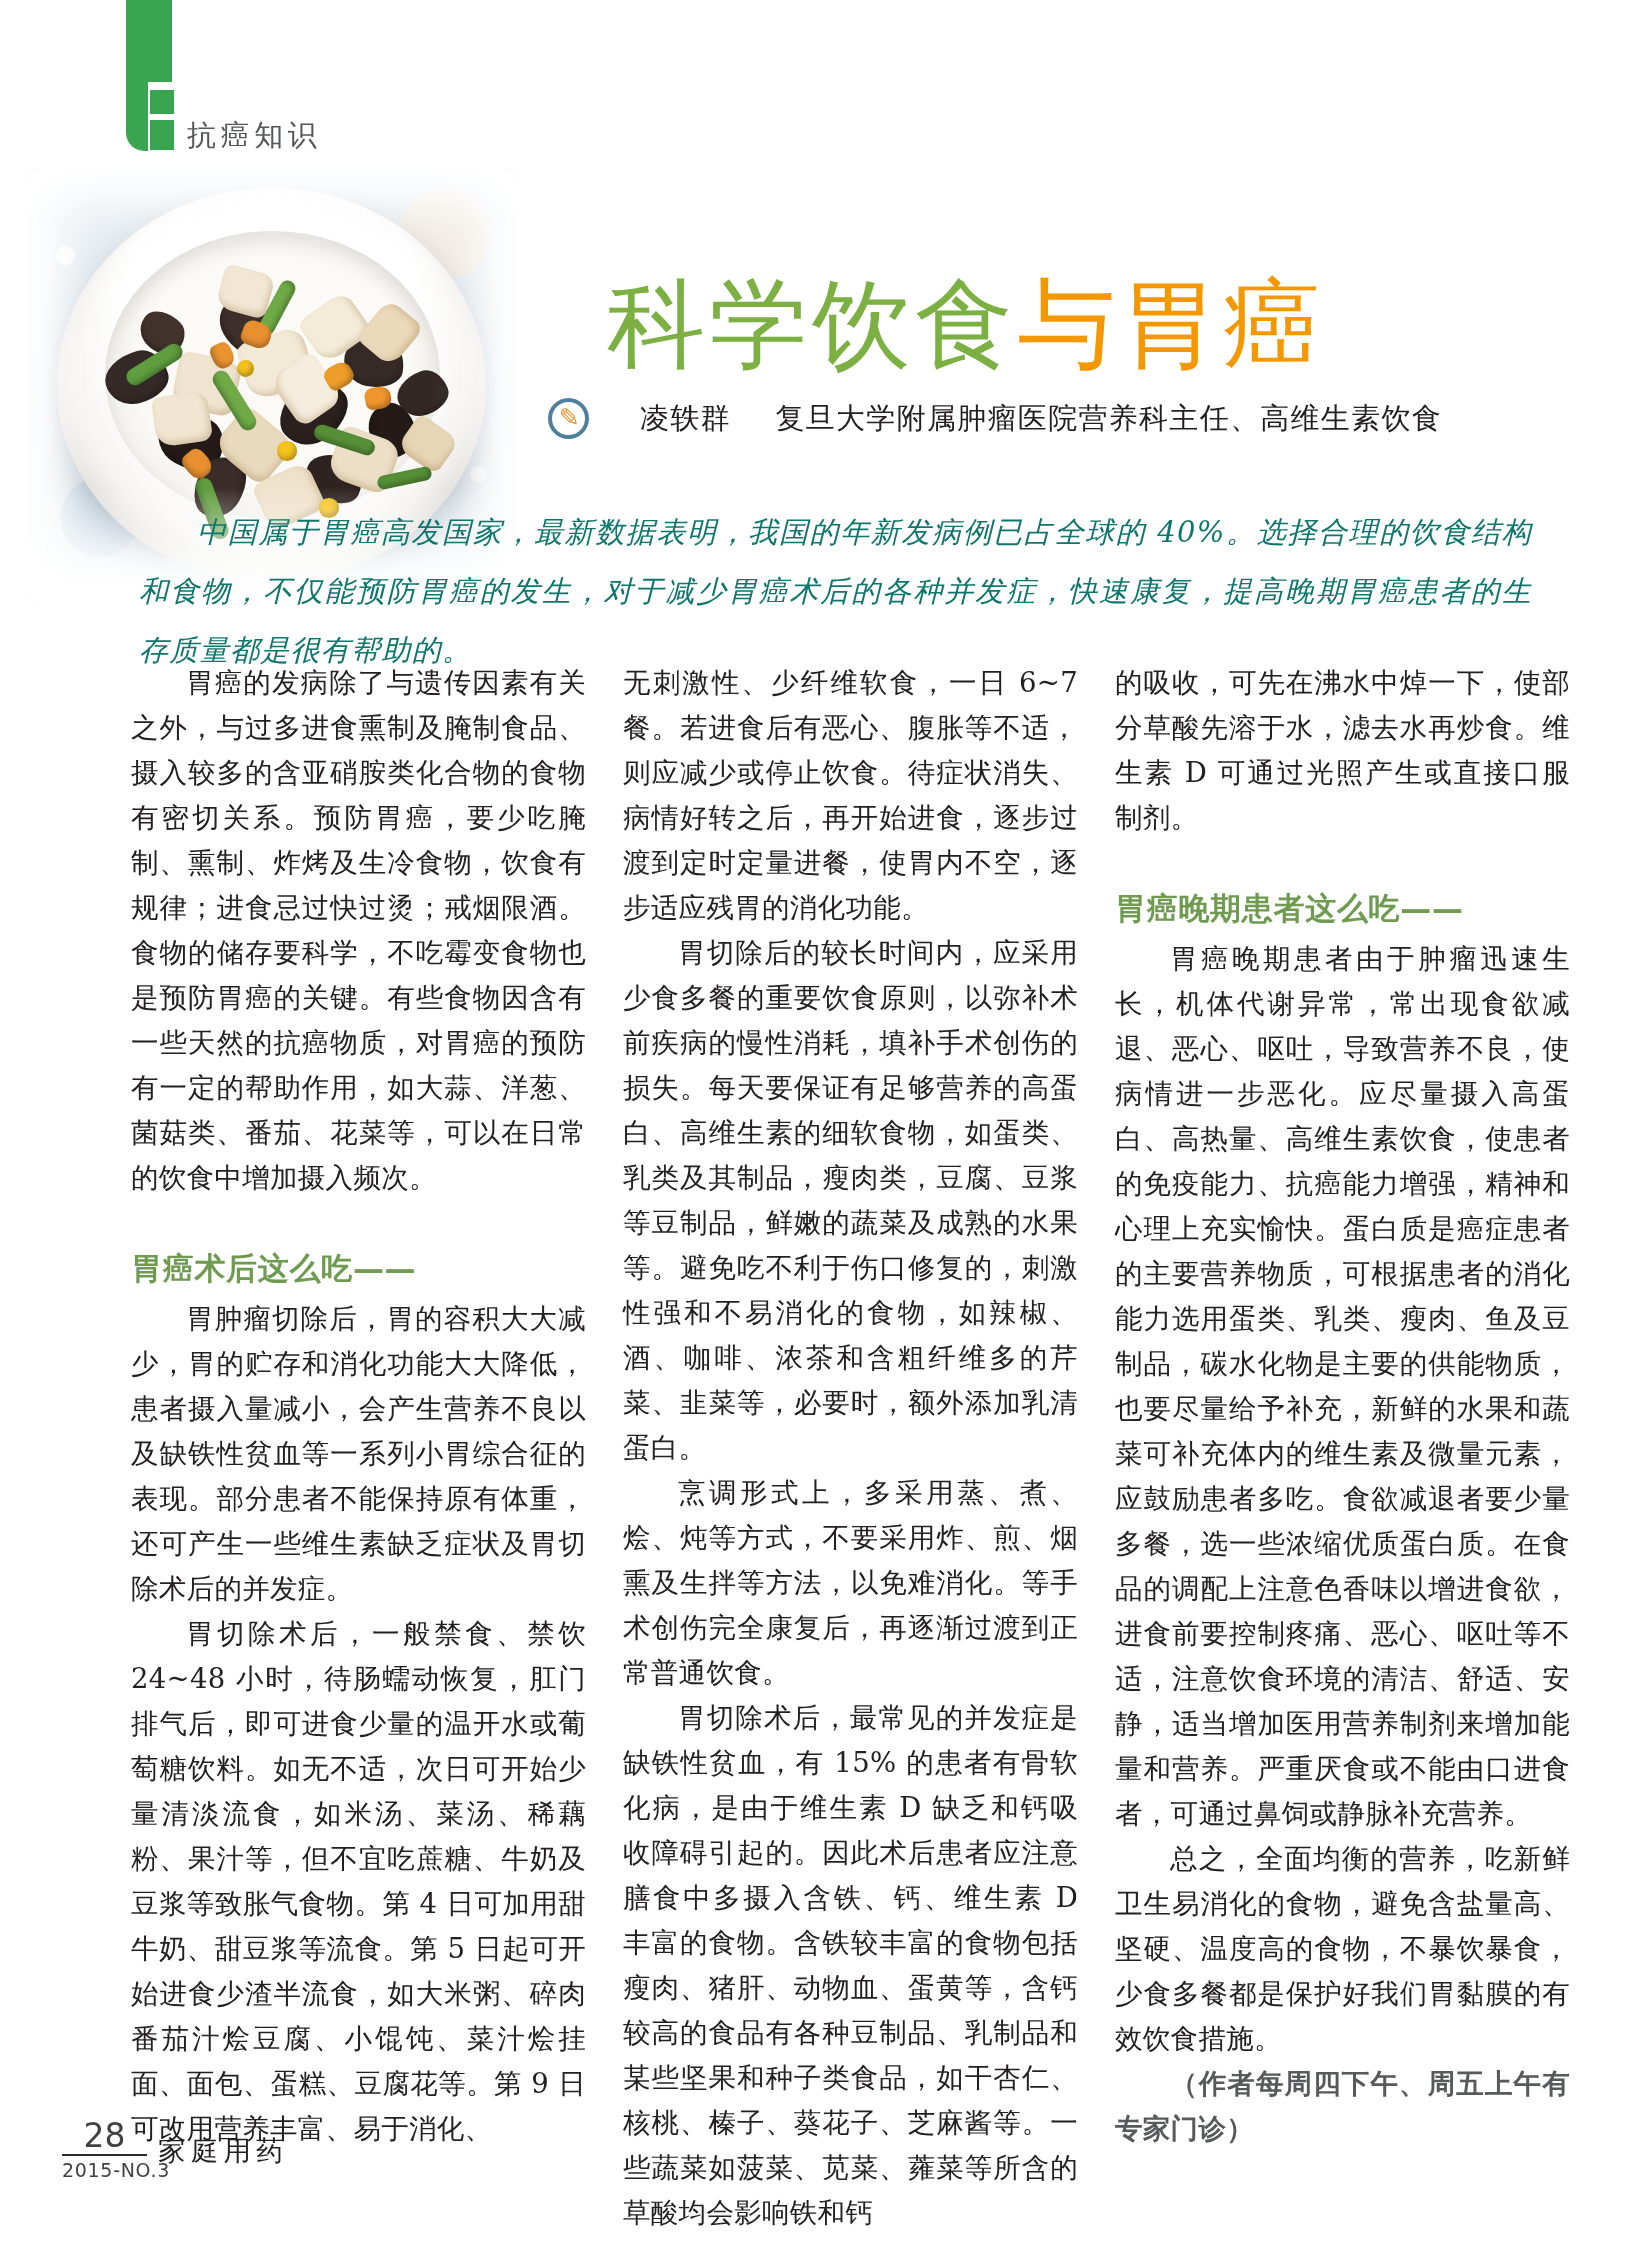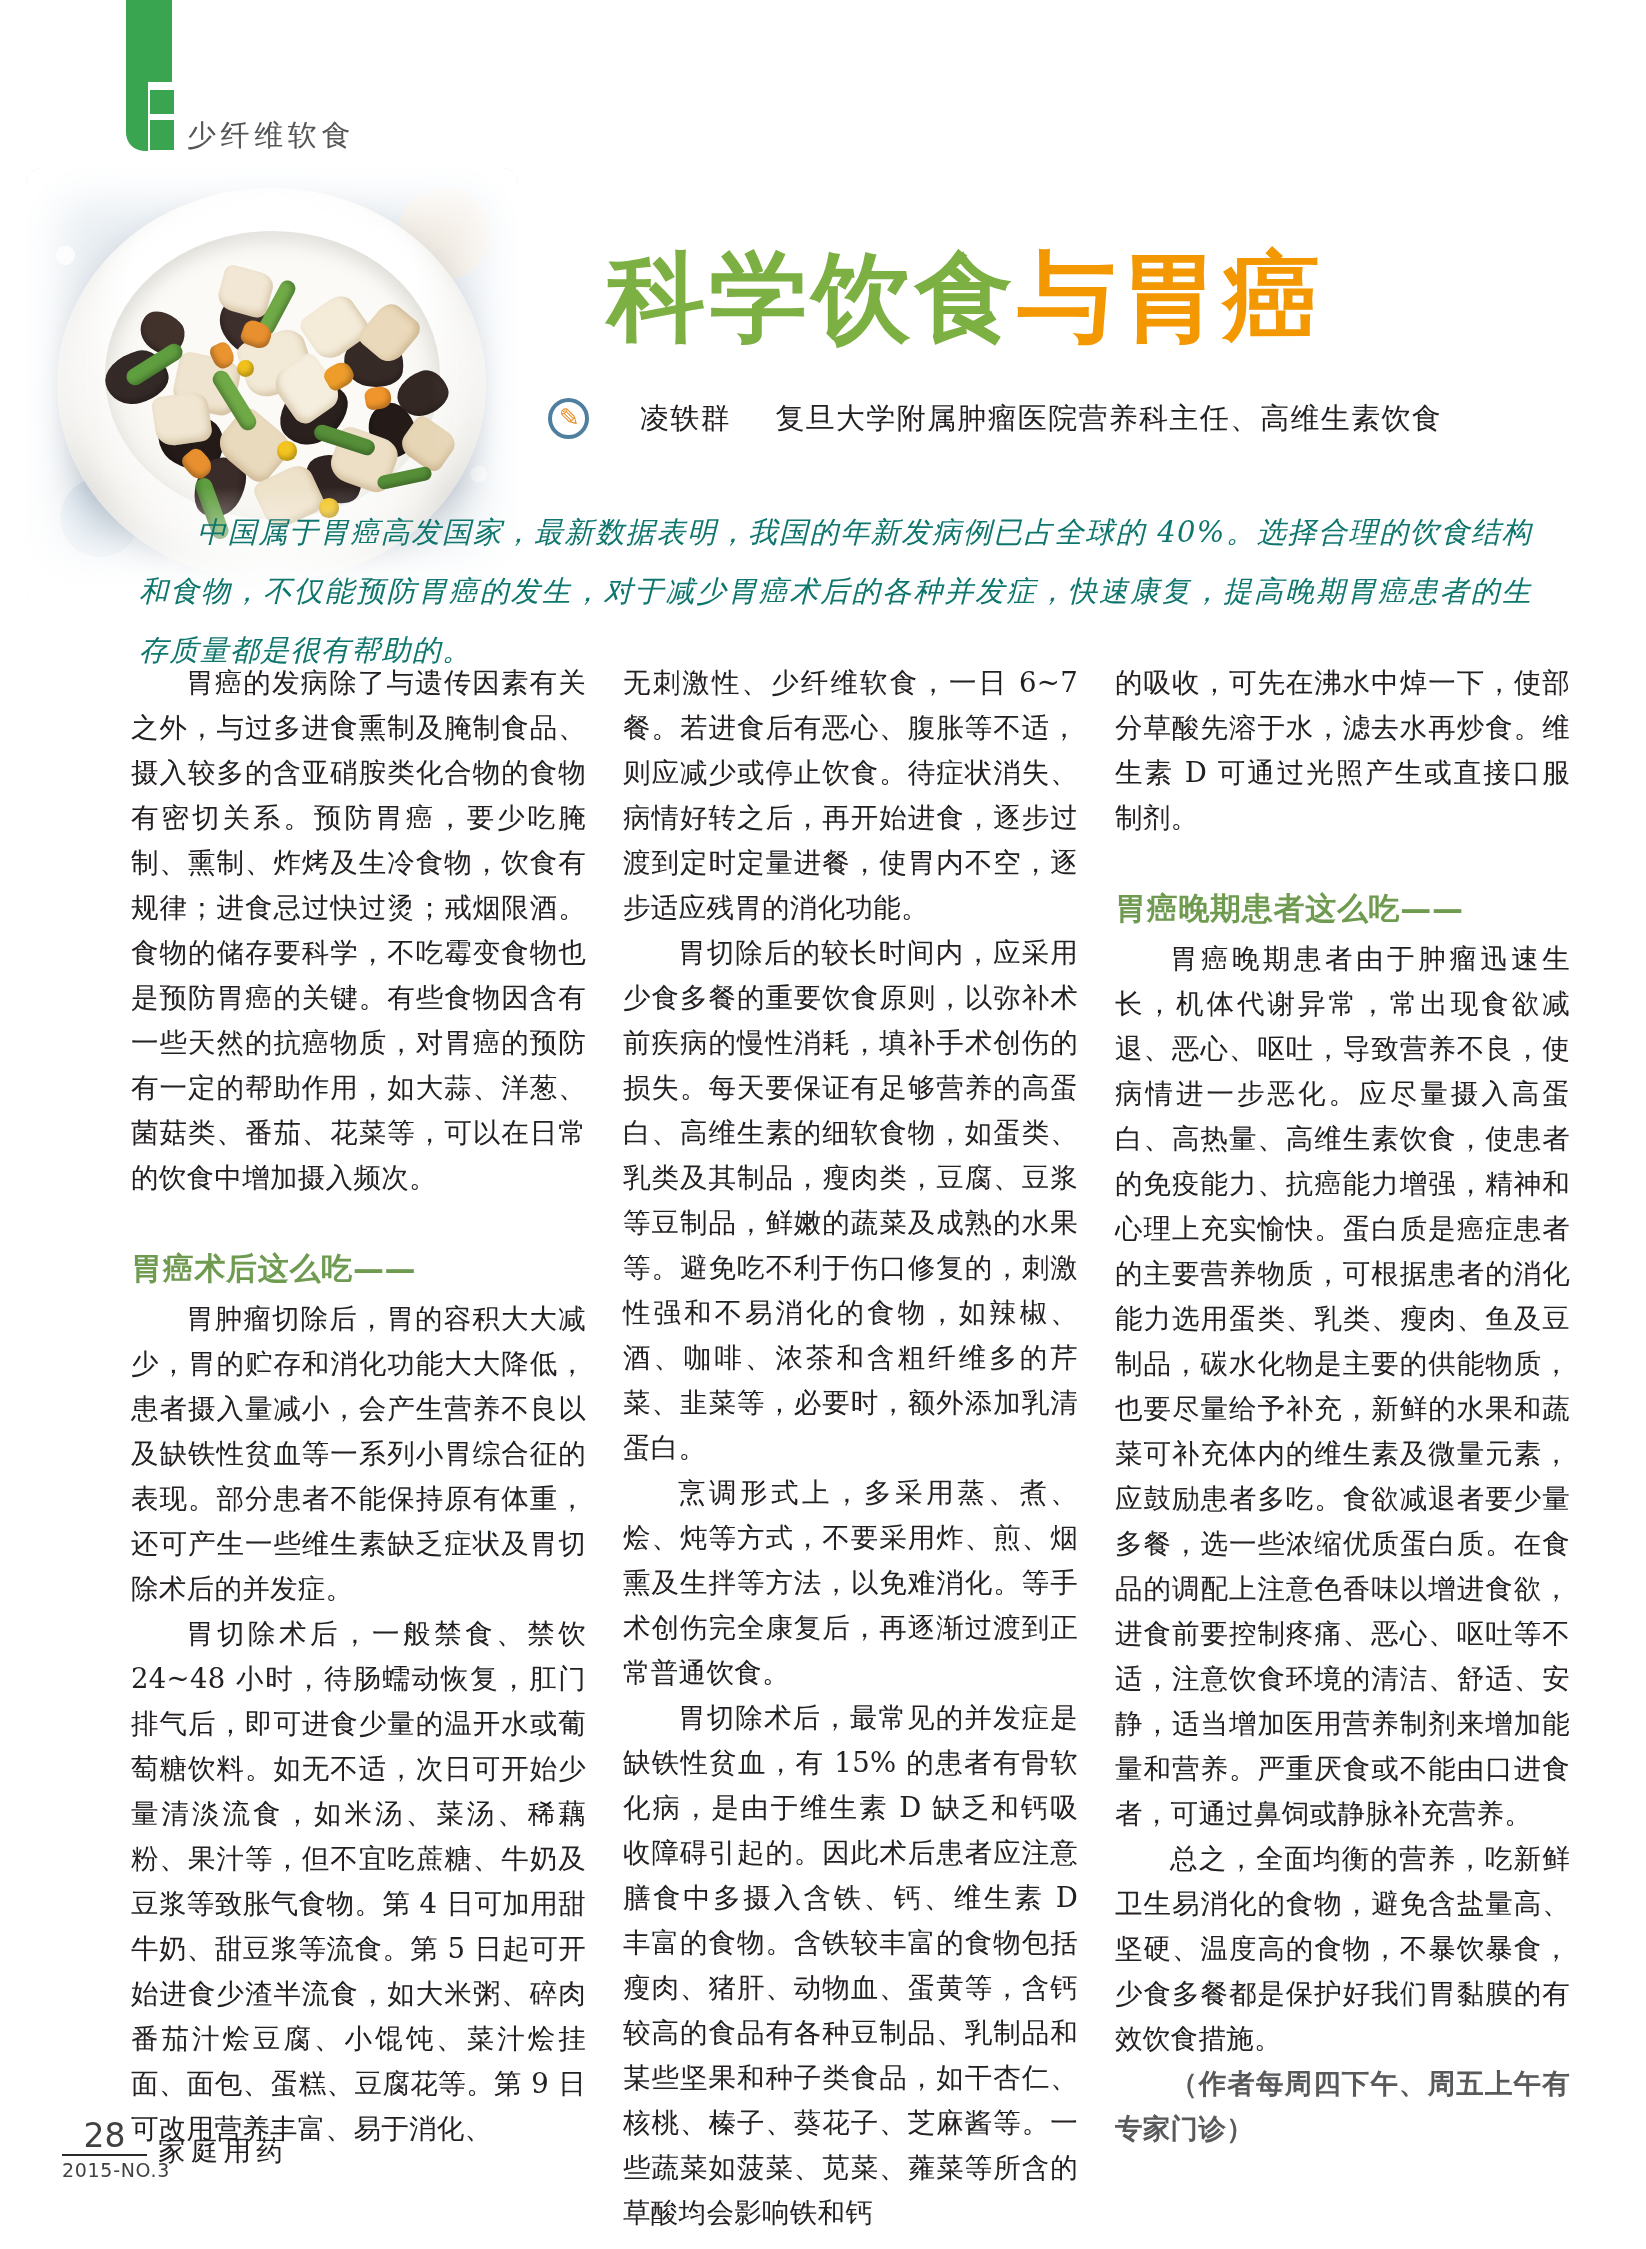--- a/index.html
+++ b/index.html
@@ -32,21 +32,21 @@
         background:radial-gradient(ellipse at 50% 45%, #fbfaf7 55%, #efede7 85%, #e5e2da 100%);
         box-shadow:inset 0 9.2px 19.6px rgba(150,150,140,.28);}
   .food{position:absolute;left:0;top:0;width:100%;height:100%;}
   .food i{position:absolute;display:block;}
   .photo-fade{position:absolute;inset:0;border-radius:15.7px;pointer-events:none;
         box-shadow:inset 0 0 46px 36px #ffffff;}
   .photo-fade-bottom{position:absolute;left:0;right:0;bottom:0;height:118px;pointer-events:none;
         background:linear-gradient(to bottom, rgba(255,255,255,0), #ffffff 92%);}
 
   
-  .title{position:absolute;left:607px;top:245px;font-size:98px;font-weight:bold;
+  .title{position:absolute;left:607px;top:272px;font-size:98px;font-weight:normal;
          letter-spacing:4.6px;line-height:105px;white-space:nowrap;}
   .title .t-green{color:#7cb043;}
   .title .t-orange{color:#f39800;}
   .byline{position:absolute;left:548px;top:398px;display:flex;align-items:center;}
   .byline-icon{width:33px;height:33px;border:4.6px solid #4e7f9f;border-radius:50%;background:#fff;
          display:flex;align-items:center;justify-content:center;flex:none;}
   .byline-icon span{font-size:25px;color:#e8912d;line-height:1;transform:translate(0.7px,-1.3px);}
   .byline-text{margin-left:51px;font-size:29px;color:#231f20;font-weight:500;letter-spacing:1.3px;
          white-space:nowrap;}
   .byline-text .affil{margin-left:34px;}
@@ -81,21 +81,21 @@
 <body>
 
 <div class="page">
 
   <div class="logo">
     <div class="logo-bar-main"></div>
     <div class="logo-bar-stem"></div>
     <div class="logo-sq1"></div>
     <div class="logo-sq2"></div>
   </div>
-  <div class="section-label">少纤维软食</div>
+  <div class="section-label">抗癌知识</div>
 
   <div class="photo">
     <div class="bowl"></div>
     <div class="bowl-cavity"></div>
     <div class="food" id="food">
         <i style="left: 79px; top: 184px; width: 63px; height: 51px; background: rgb(51, 41, 39); transform: rotate(-15deg); border-radius: 62% 38% 55% 45% / 48% 60% 40% 52%; box-shadow: rgba(0, 0, 0, 0.25) -2px -3.3px 5.2px inset;"></i>
         <i style="left: 131px; top: 245px; width: 68px; height: 55px; background: rgb(36, 27, 24); transform: rotate(30deg); border-radius: 62% 38% 55% 45% / 48% 60% 40% 52%; box-shadow: rgba(0, 0, 0, 0.25) -2px -3.3px 5.2px inset;"></i>
         <i style="left: 190px; top: 134px; width: 58px; height: 46px; background: rgb(61, 47, 43); transform: rotate(60deg); border-radius: 62% 38% 55% 45% / 48% 60% 40% 52%; box-shadow: rgba(0, 0, 0, 0.25) -2px -3.3px 5.2px inset;"></i>
         <i style="left: 251px; top: 215px; width: 72px; height: 58px; background: rgb(42, 32, 29); transform: rotate(-40deg); border-radius: 62% 38% 55% 45% / 48% 60% 40% 52%; box-shadow: rgba(0, 0, 0, 0.25) -2px -3.3px 5.2px inset;"></i>
         <i style="left: 318px; top: 169px; width: 60px; height: 50px; background: rgb(54, 42, 38); transform: rotate(10deg); border-radius: 62% 38% 55% 45% / 48% 60% 40% 52%; box-shadow: rgba(0, 0, 0, 0.25) -2px -3.3px 5.2px inset;"></i>

